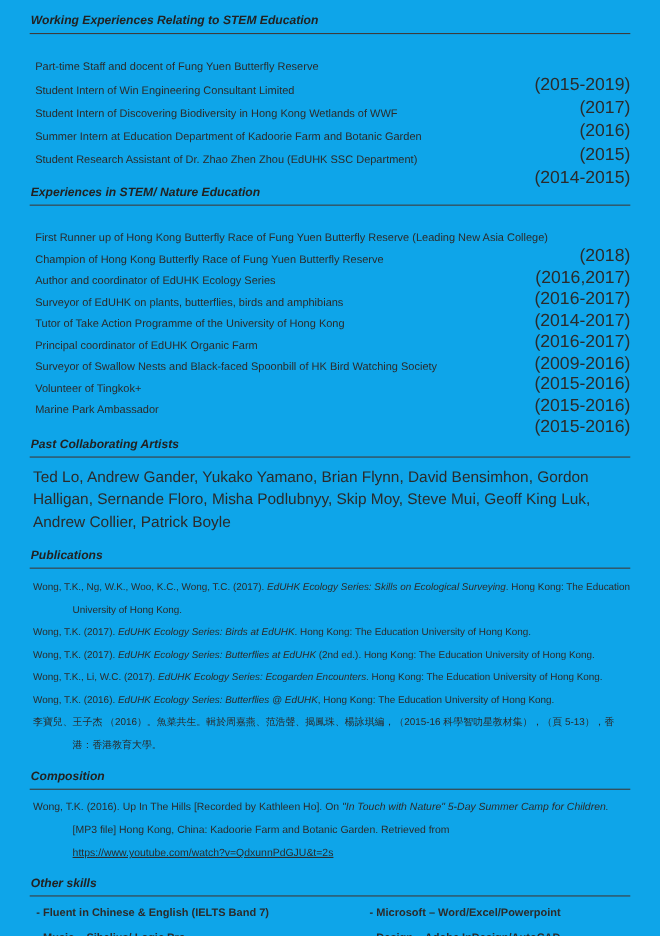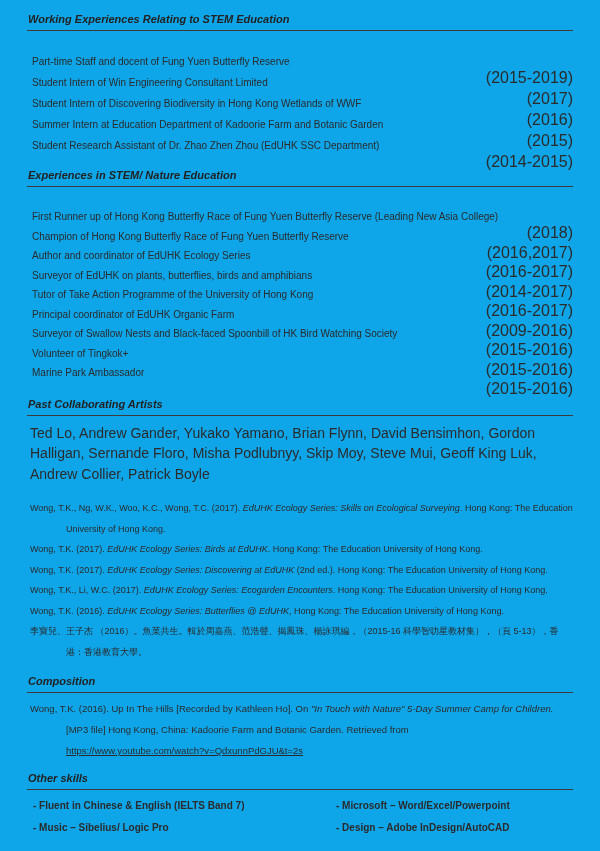--- a/index.html
+++ b/index.html
@@ -125,24 +125,25 @@
       </div>
     </div>
   </section>
 
   <section class="sec gap-s3">
     <h2 class="sec-title">Past Collaborating Artists</h2>
     <p class="artists-text">Ted Lo, Andrew Gander, Yukako Yamano, Brian Flynn, David Bensimhon, Gordon Halligan, Sernande Floro, Misha Podlubnyy, Skip Moy, Steve Mui, Geoff King Luk, Andrew Collier, Patrick Boyle</p>
   </section>
 
   <section class="sec gap-s4">
+    <h2 class="sec-title">Publications</h2>
     <div class="pub-list">
       <p class="pub"><span>Wong, T.K., Ng, W.K., Woo, K.C., Wong, T.C. (2017). </span><i>EdUHK Ecology Series: Skills on Ecological Surveying</i><span>. Hong Kong: The Education University of Hong Kong.</span></p>
       <p class="pub"><span>Wong, T.K. (2017). </span><i>EdUHK Ecology Series: Birds at EdUHK</i><span>. Hong Kong: The Education University of Hong Kong.</span></p>
-      <p class="pub"><span>Wong, T.K. (2017). </span><i>EdUHK Ecology Series: Discovering at EdUHK</i><span> (2nd ed.). Hong Kong: The Education University of Hong Kong.</span></p>
+      <p class="pub"><span>Wong, T.K. (2017). </span><i>EdUHK Ecology Series: Butterflies at EdUHK</i><span> (2nd ed.). Hong Kong: The Education University of Hong Kong.</span></p>
       <p class="pub"><span>Wong, T.K., Li, W.C. (2017). </span><i>EdUHK Ecology Series: Ecogarden Encounters</i><span>. Hong Kong: The Education University of Hong Kong.</span></p>
       <p class="pub"><span>Wong, T.K. (2016). </span><i>EdUHK Ecology Series: Butterflies @ EdUHK</i><span>, Hong Kong: The Education University of Hong Kong.</span></p>
       <p class="pub"><span>李寶兒、王子杰 （2016）。魚菜共生。輯於周嘉燕、范浩聲、揭鳳珠、楊詠琪編，（2015-16 科學智叻星教材集），（頁 5-13），香港：香港教育大學。</span></p>
     </div>
   </section>
 
   <section class="sec gap-s5 comp">
     <h2 class="sec-title">Composition</h2>
     <div style="margin-top:5px;">
       <p><span>Wong, T.K. (2016). Up In The Hills [Recorded by Kathleen Ho]. On </span><i>"In Touch with Nature" 5-Day Summer Camp for Children.</i></p>

